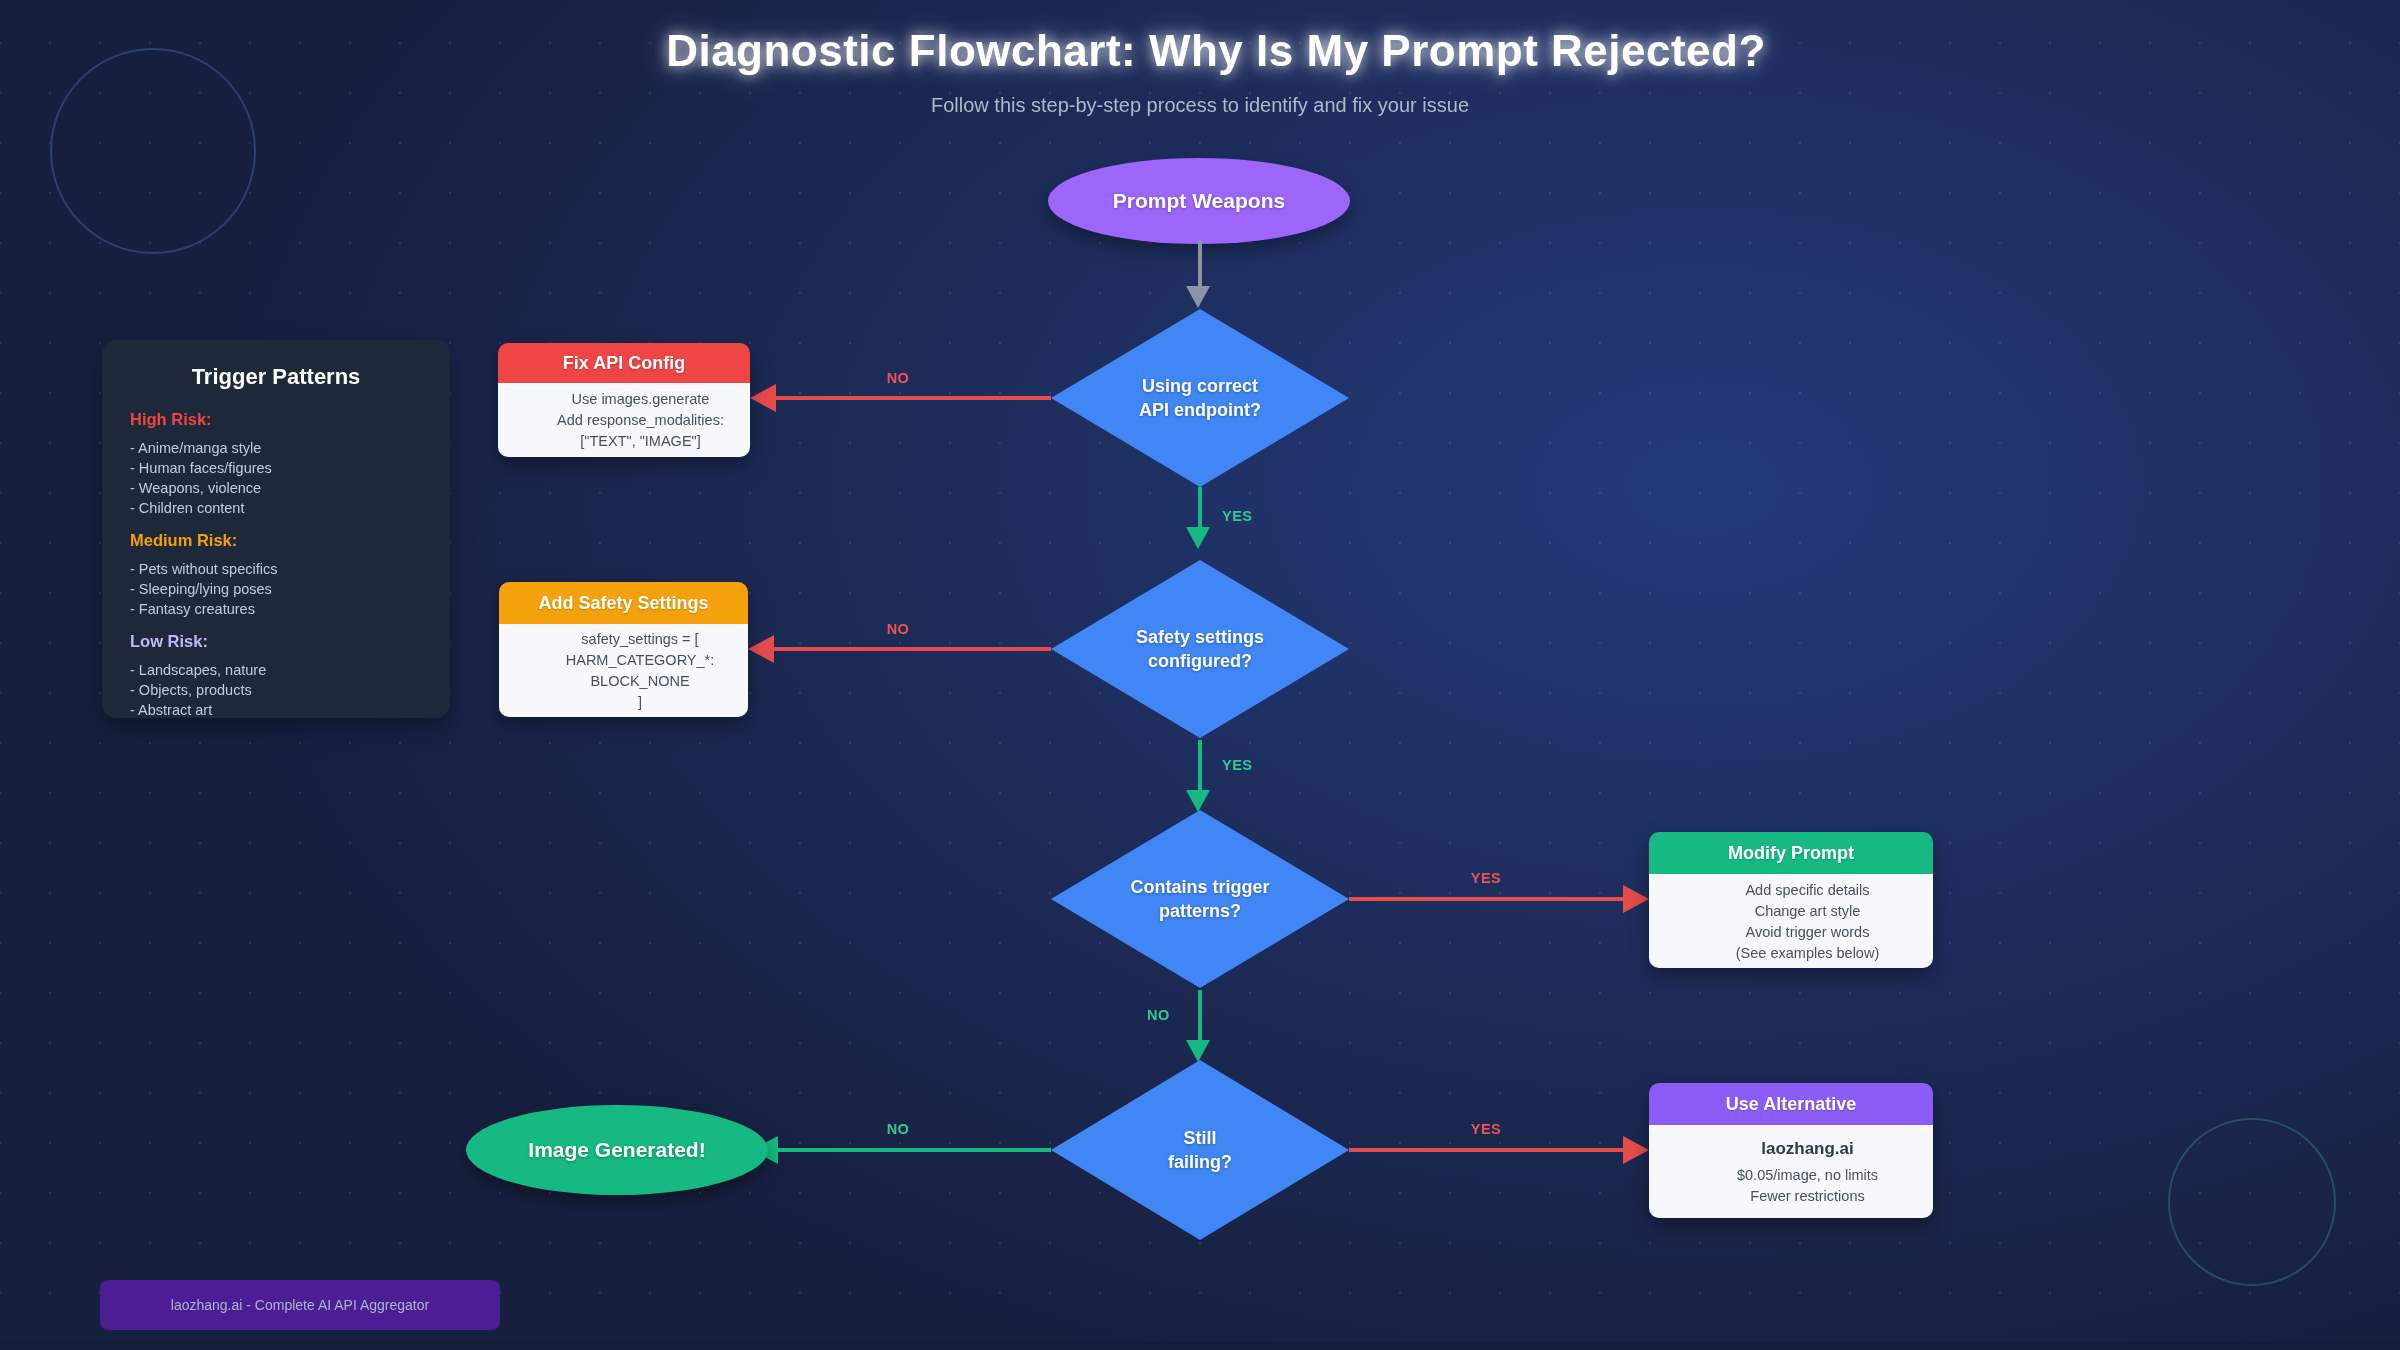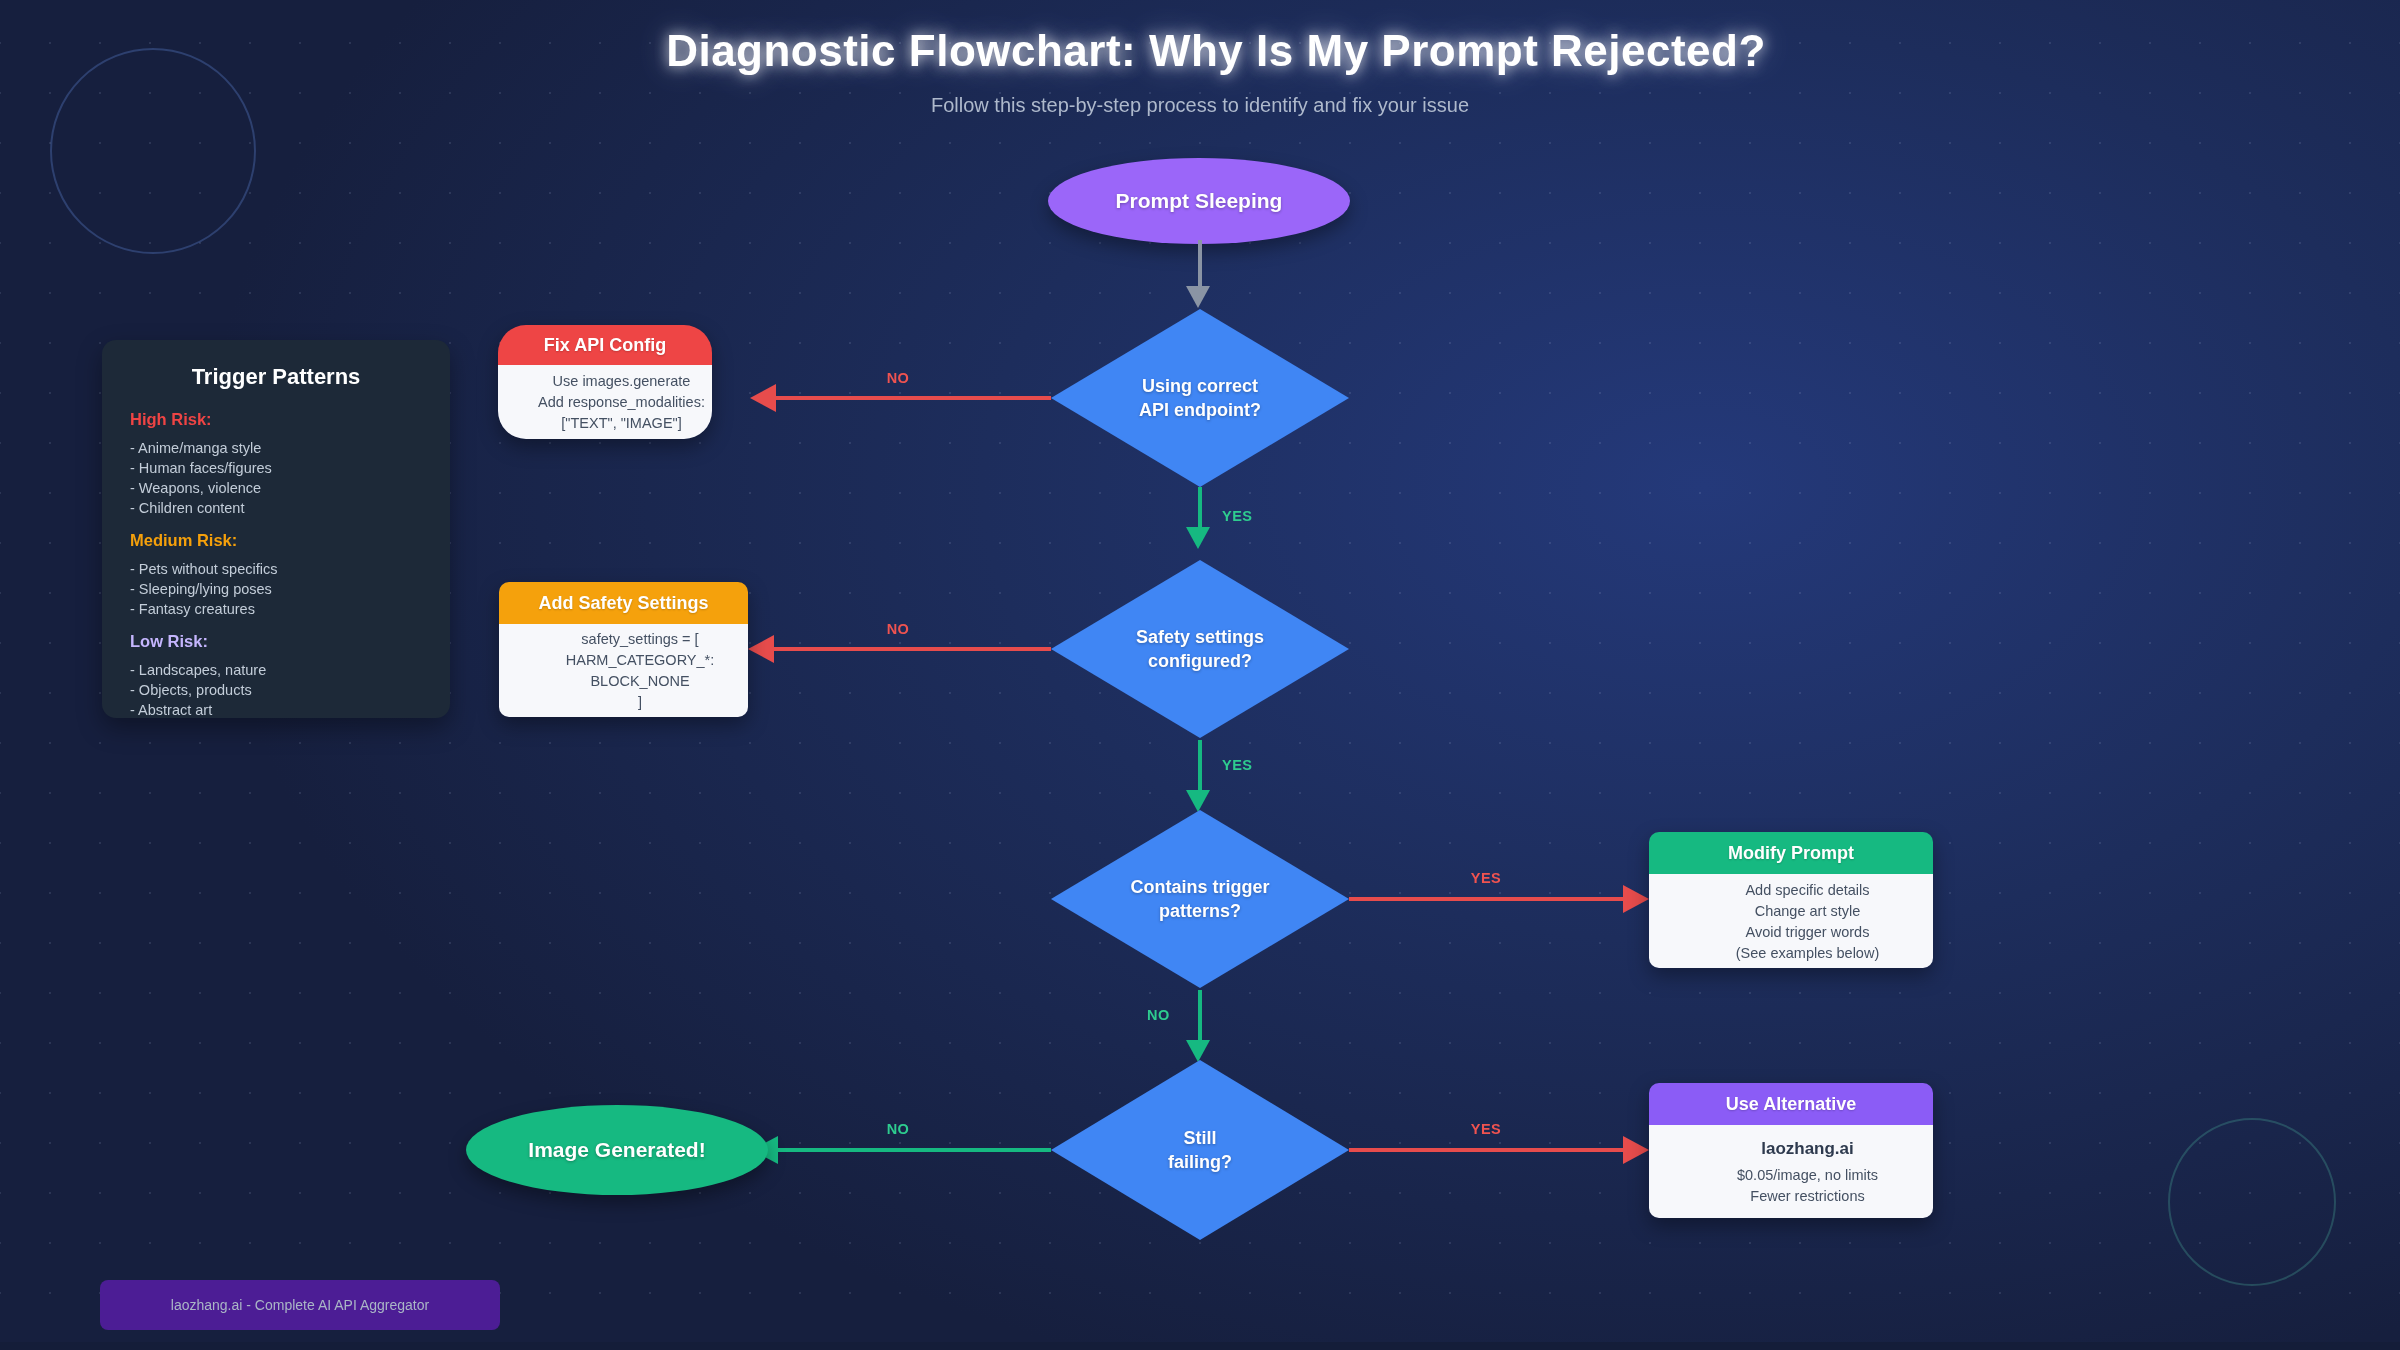--- a/index.html
+++ b/index.html
@@ -38,21 +38,21 @@
   .d2 { left:1051px; top:560px;  width:298px; height:178px; }
   .d3 { left:1051px; top:810px;  width:298px; height:178px; }
   .d4 { left:1051px; top:1060px; width:298px; height:180px; }
 
   .action { position:absolute; border-radius:10px; overflow:hidden; display:flex; flex-direction:column;
     box-shadow:0 8px 20px rgba(0,0,0,0.35); }
   .action-header { height:42px; flex:0 0 auto; display:flex; align-items:center; justify-content:center;
     color:#fff; font-weight:bold; font-size:18px; text-shadow:0 1px 2px rgba(0,0,0,0.2); }
   .action-body { flex:1; background:#f7f8fb; display:flex; flex-direction:column;
     align-items:center; justify-content:center; gap:5px; font-size:14.5px; color:#445062; text-align:center;padding-left:33px; }
-  .action.fix    { left:498px;  top:325px;  width:214px; height:114px;border-radius:28px; }
+  .action.fix    { left:498px;  top:343px;  width:252px; height:114px; }
   .action.fix .action-header { height:40px; }
   .action.safety { left:499px;  top:582px;  width:249px; height:135px; }
   .action.modify { left:1649px; top:832px;  width:284px; height:136px; }
   .action.alt    { left:1649px; top:1083px; width:284px; height:135px; }
   .alt-name { font-weight:bold; font-size:17px; color:#2e3a4e; margin-bottom:3px; }
 
   .line { position:absolute; }
   .line.h { height:4px; }
   .line.v { width:4px; }
   .tri { position:absolute; width:0; height:0; }
@@ -78,21 +78,21 @@
 
 <div class="stage"></div>
 <div class="dots"></div>
 <div class="deco-circle tl"></div>
 <div class="deco-circle br"></div>
 
 <div class="title">Diagnostic Flowchart: Why Is My Prompt Rejected?</div>
 <div class="subtitle">Follow this step-by-step process to identify and fix your issue</div>
 
 <div class="ellipse start" style="background: rgb(155, 102, 249);">
-  <span>Prompt Sleeping</span>
+  <span>Prompt Weapons</span>
 </div>
 
 <div class="line v" style="left: 1198px; top: 240px; height: 46px; background: rgb(138, 148, 164);"></div>
 <div class="tri down" style="left: 1186px; top: 286px; border-top-color: rgb(138, 148, 164);"></div>
 
 <div class="diamond d1" style="background: rgb(64, 134, 244);">
   <span>Using correct</span>
   <span>API endpoint?</span>
 </div>
 

